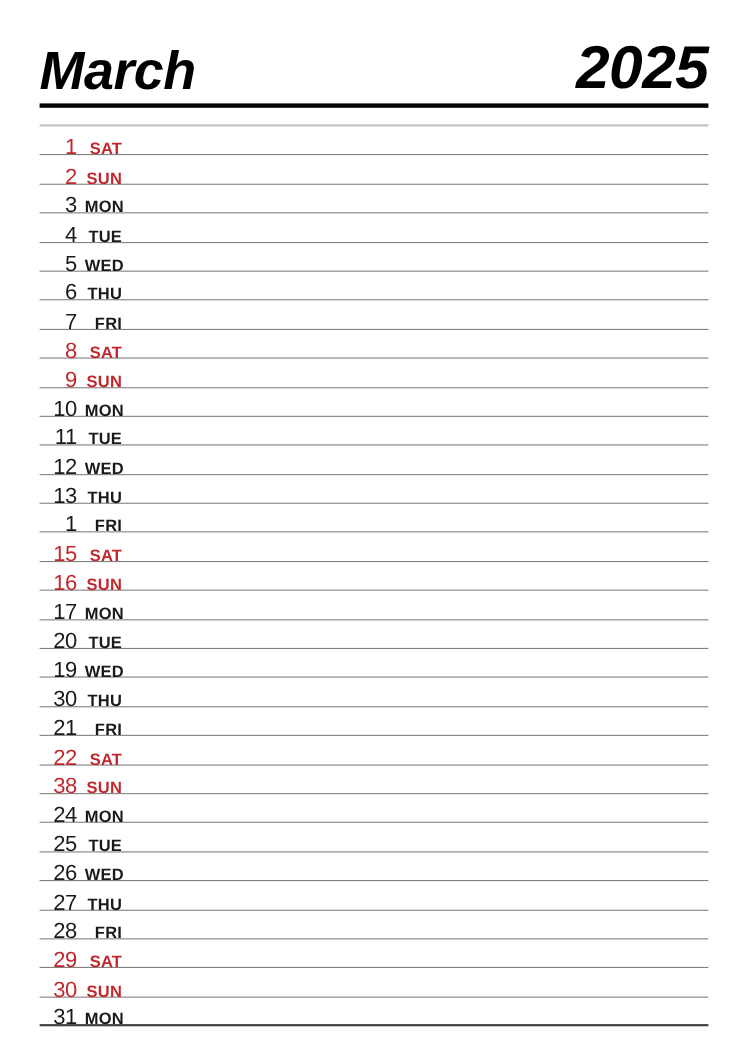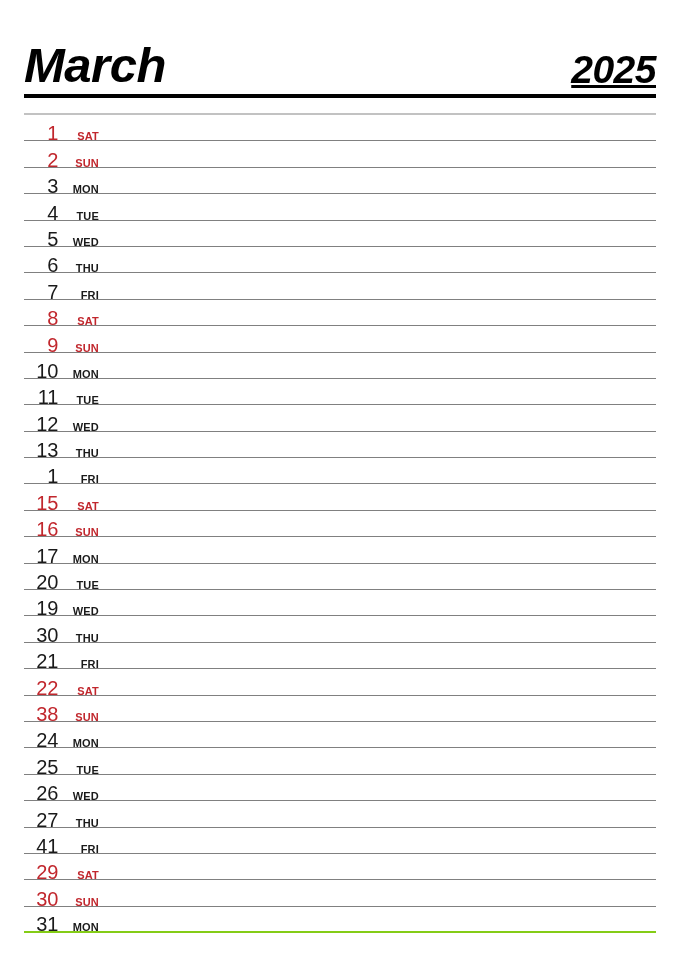--- a/index.html
+++ b/index.html
@@ -13,49 +13,48 @@
     font-family: "Liberation Sans", "DejaVu Sans", sans-serif;
     color: #000000;
     overflow: hidden;
   }
 
   .page {
     position: relative;
     width: 680px;
     height: 959px;
     box-sizing: border-box;
-    padding: 0 24px;
+    padding: 0 36px;
   }
 
   
   .header {
     position: relative;
     height: 94px;
     display: flex;
     align-items: flex-end;
     justify-content: space-between;
   }
   .month-title {
     font-size: 49px;
     font-weight: bold;
     font-style: italic;
     letter-spacing: -0.5px;
     line-height: 1;
     padding-bottom: 4px;
     white-space: nowrap;
   }
   .year-title {
-    font-size: 39px;
+    font-size: 55px;
     font-weight: bold;
     font-style: italic;
     letter-spacing: -0.5px;
     line-height: 1;
     padding-bottom: 5px;
     white-space: nowrap;
-    text-decoration: underline;
   }
   .header-rule {
     height: 4px;
     background: #000000;
     width: 100%;
   }
 
   
   .day-list {
     margin-top: 15px;
@@ -64,38 +63,38 @@
   }
   .day-row {
     position: relative;
     height: 26.4px;
     border-bottom: 1px solid #808080;
     display: flex;
     align-items: baseline;
     box-sizing: border-box;
   }
   .day-list .day-row:last-child {
-    border-bottom: 2px solid #84cc16;
+    border-bottom: 2px solid #404040;
   }
 
   .day-num {
     display: inline-block;
     width: 34px;
     text-align: right;
     font-size: 20px;
     font-weight: normal;
     line-height: 26.4px;
     letter-spacing: -0.3px;
   }
   .day-abbr {
     display: inline-block;
     width: 34px;
     margin-left: 7px;
     text-align: right;
-    font-size: 11px;
+    font-size: 15px;
     font-weight: bold;
     line-height: 26.4px;
     letter-spacing: 0.2px;
   }
 
   .weekend .day-num,
   .weekend .day-abbr {
     color: #c1272d;
   }
   .weekday .day-num,
@@ -250,21 +249,21 @@
         <span class="day-num">26</span>
         <span class="day-abbr">WED</span>
         <div class="row-writing-area"></div>
       </div>
       <div class="day-row weekday">
         <span class="day-num">27</span>
         <span class="day-abbr">THU</span>
         <div class="row-writing-area"></div>
       </div>
       <div class="day-row weekday">
-        <span class="day-num">41</span>
+        <span class="day-num">28</span>
         <span class="day-abbr">FRI</span>
         <div class="row-writing-area"></div>
       </div>
       <div class="day-row weekend">
         <span class="day-num">29</span>
         <span class="day-abbr">SAT</span>
         <div class="row-writing-area"></div>
       </div>
       <div class="day-row weekend">
         <span class="day-num">30</span>

